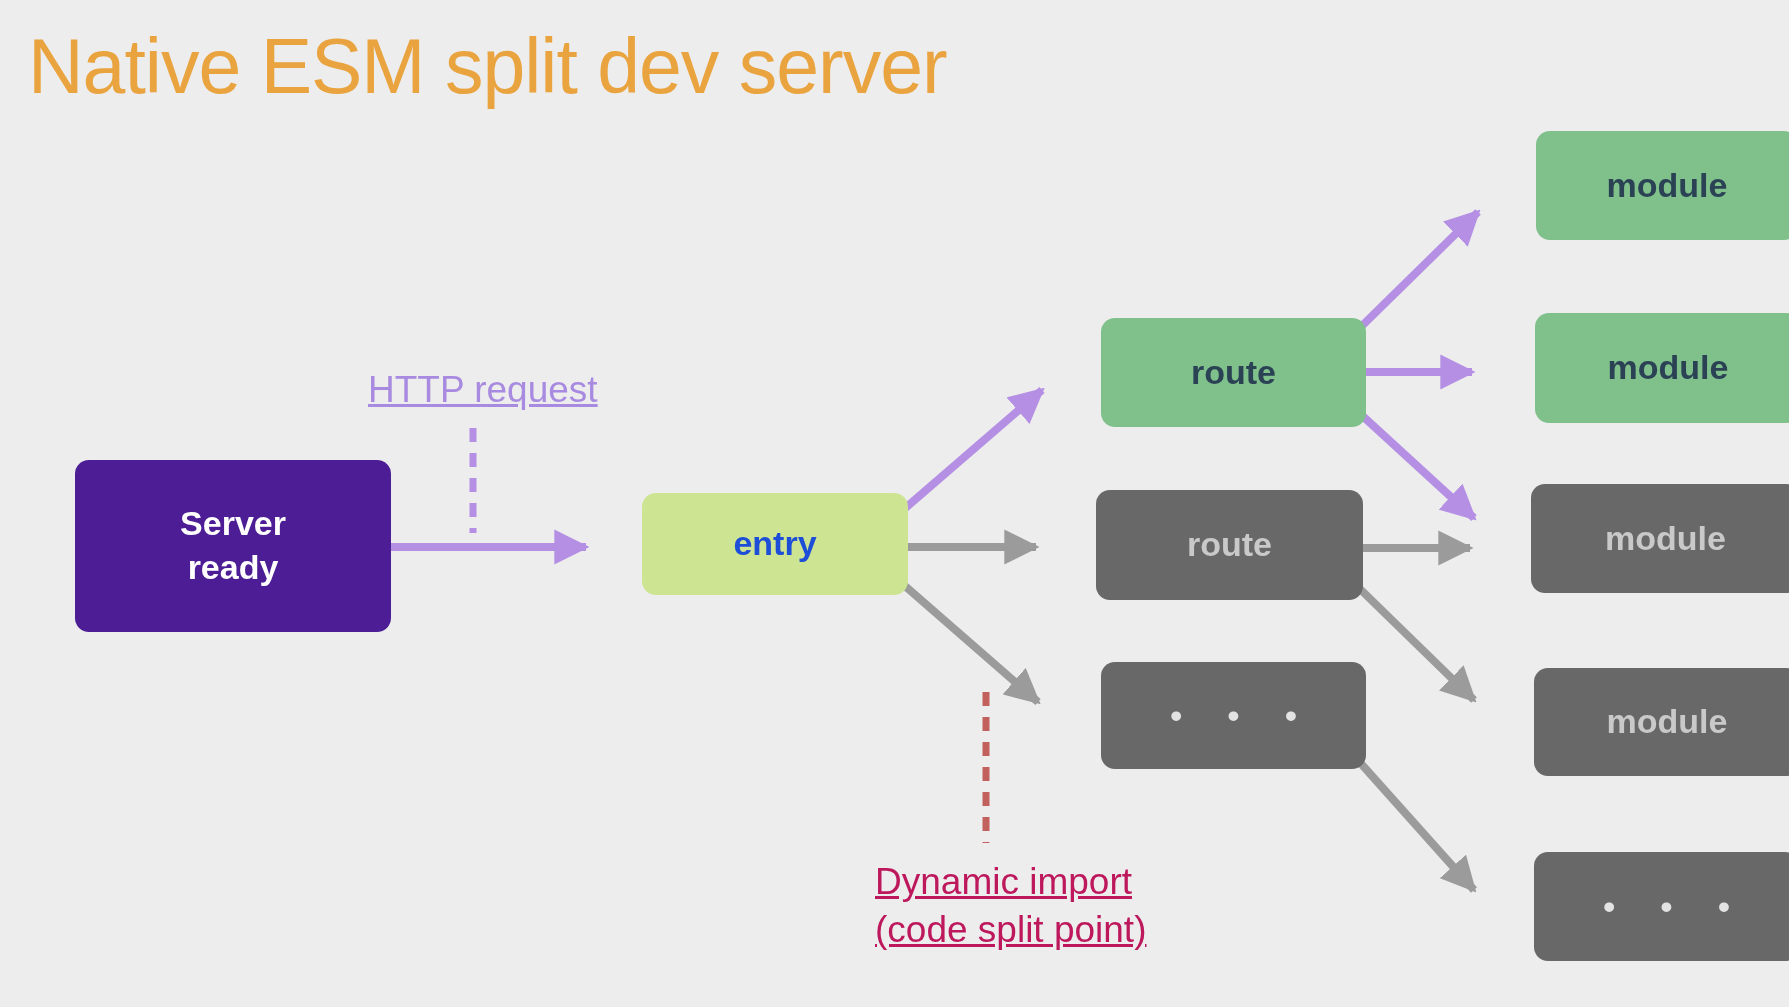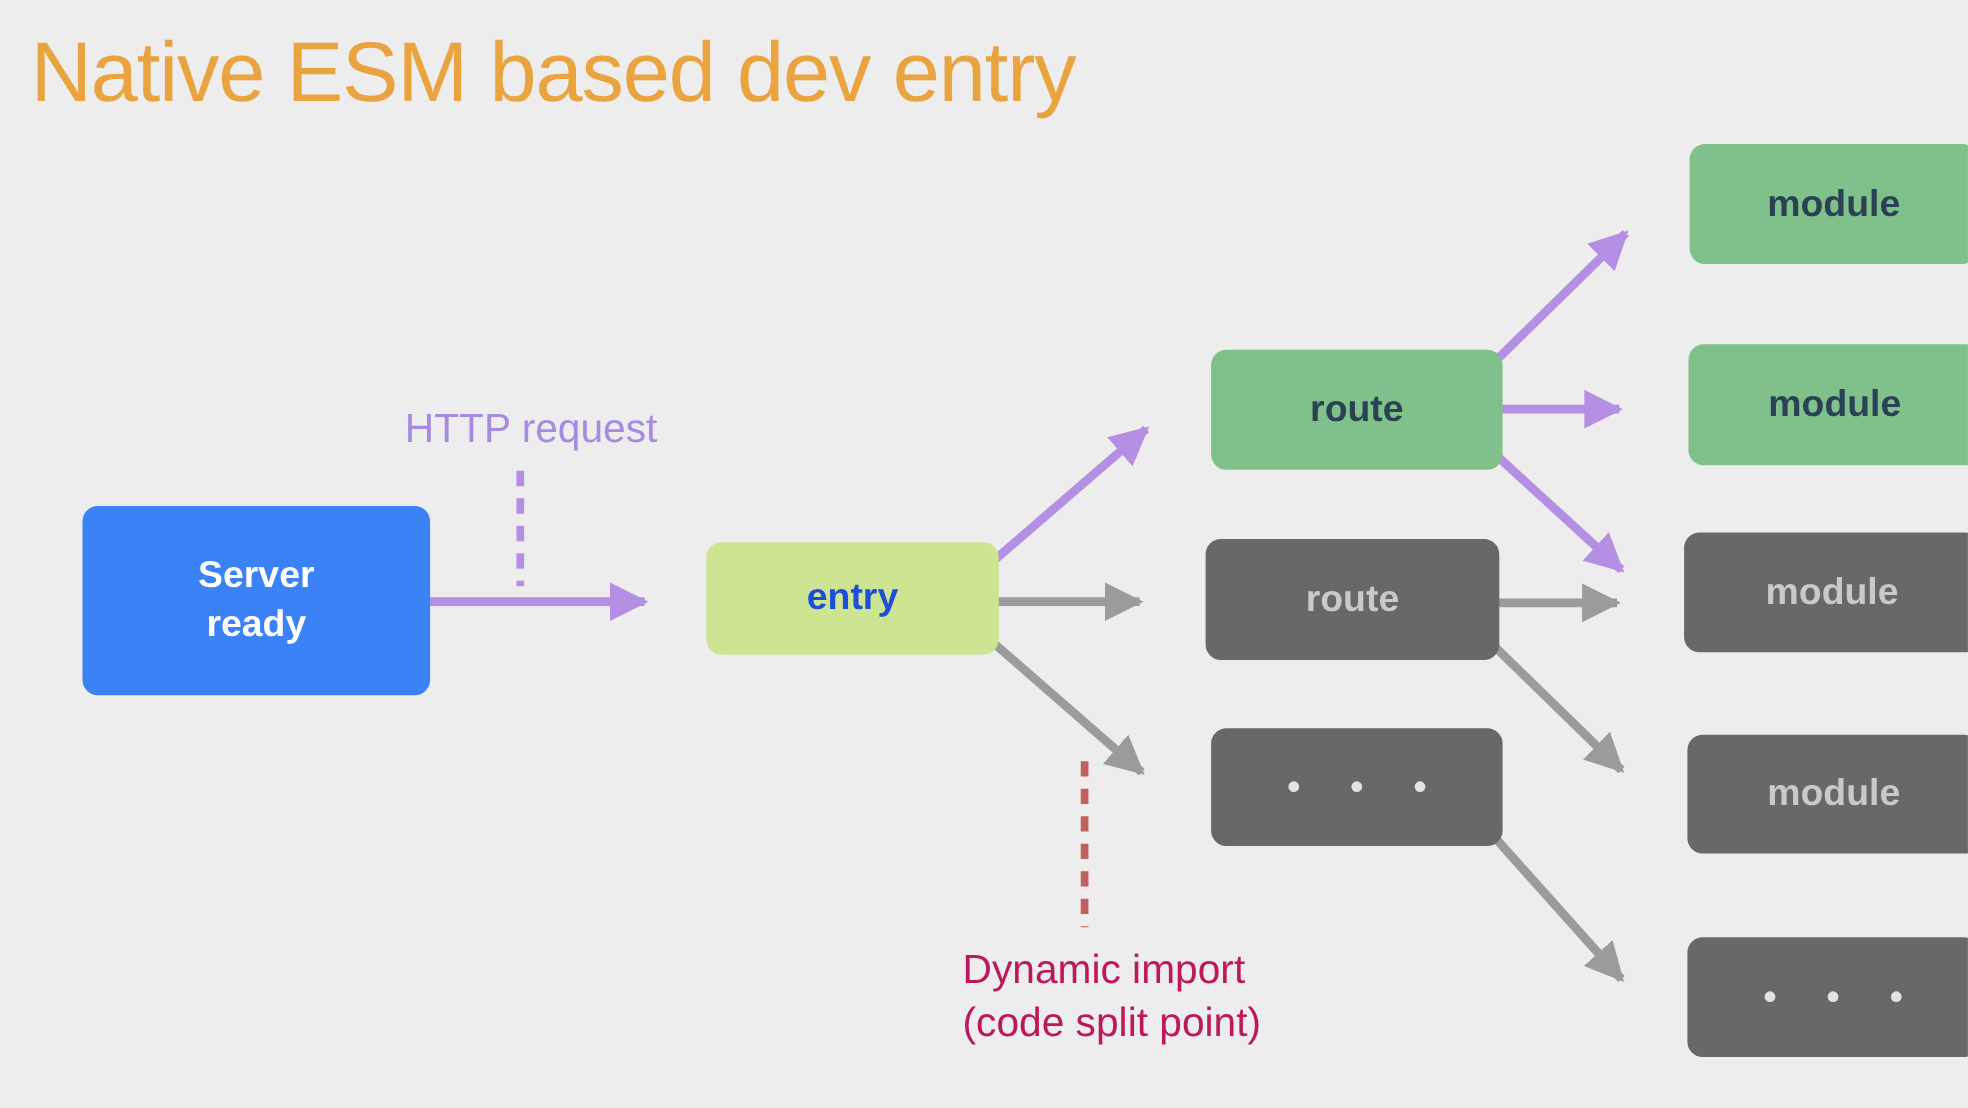--- a/index.html
+++ b/index.html
@@ -26,37 +26,38 @@
     align-items:center;
     justify-content:center;
     text-align:center;
     border-radius:14px;
     font-weight:700;
     font-size:34px;
     white-space:pre-line;
     line-height:1.28;
     margin-left:48px;
   }
-  .teal   {background:#3b82f6; color:#ffffff;}
+  .teal   {background:#4c1d95; color:#ffffff;}
   .lime   {background:#cde493; color:#1d4ed8;text-align:right;}
   .green  {background:#7fc08b; color:#2b4255;}
   .dark   {background:#686868; color:#c9c9c9;}
   .dots{
     font-size:34px;
     letter-spacing:18px;
     color:#e3e3e3;
     text-indent:18px;
     font-weight:700;
   }
   .float-label{
     position:absolute;
     font-size:37px;
     font-weight:400;
     white-space:pre-line;
     line-height:1.3;
+    text-decoration:underline;
   }
   .lavender{color:#a88be0;}
   .red{color:#be185d;}
   svg.wires{position:absolute; left:0; top:0; width:1789px; height:1007px; pointer-events:none;}
 </style>
 </head>
 <body>
 
 <div class="canvas">
 
@@ -79,21 +80,21 @@
     <line x1="343" y1="547" x2="586" y2="547" stroke="#b48fe3" stroke-width="8" marker-end="url(#head-purple)"></line>
     <line x1="866" y1="542" x2="1042" y2="390" stroke="#b48fe3" stroke-width="8" marker-end="url(#head-purple)"></line>
     <line x1="1320" y1="367" x2="1478" y2="212" stroke="#b48fe3" stroke-width="8" marker-end="url(#head-purple)"></line>
     <line x1="1320" y1="372" x2="1472" y2="372" stroke="#b48fe3" stroke-width="8" marker-end="url(#head-purple)"></line>
     <line x1="1320" y1="377" x2="1474" y2="518" stroke="#b48fe3" stroke-width="8" marker-end="url(#head-purple)"></line>
 
     <line x1="473" y1="428" x2="473" y2="533" stroke="#b48fe3" stroke-width="7" stroke-dasharray="14 11"></line>
     <line x1="986" y1="692" x2="986" y2="843" stroke="#c2605e" stroke-width="7" stroke-dasharray="14 11"></line>
   </svg>
 
-  <div class="title">Native ESM based dev entry</div>
+  <div class="title">Native ESM split dev server</div>
 
   <div class="node teal" style="left:27px; top:460px; width:316px; height:172px;">
     <span>Server
 ready</span>
   </div>
 
   <div class="node lime" style="left:594px; top:493px; width:266px; height:102px;">
     <span>entry</span>
   </div>
 

